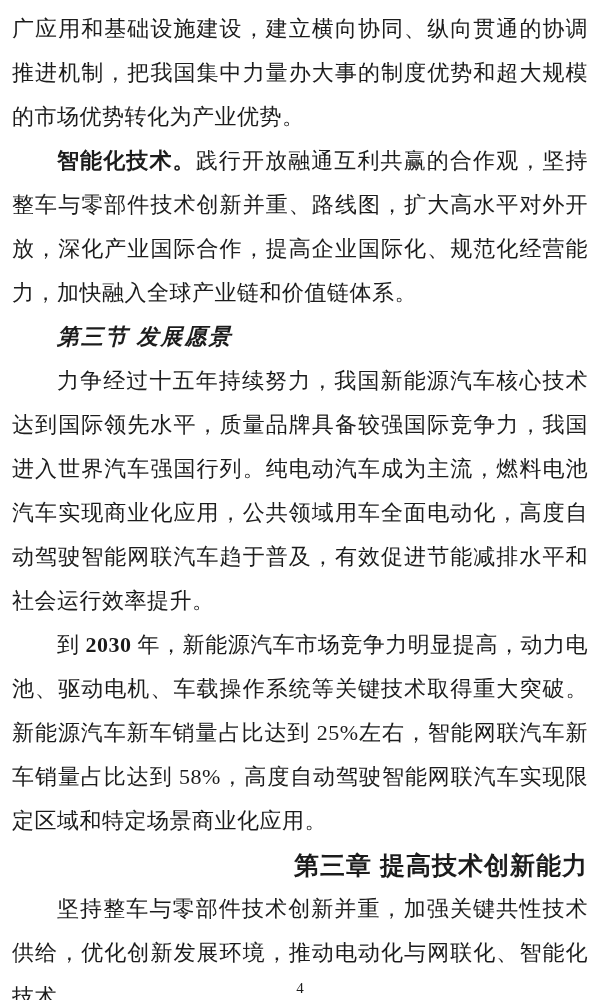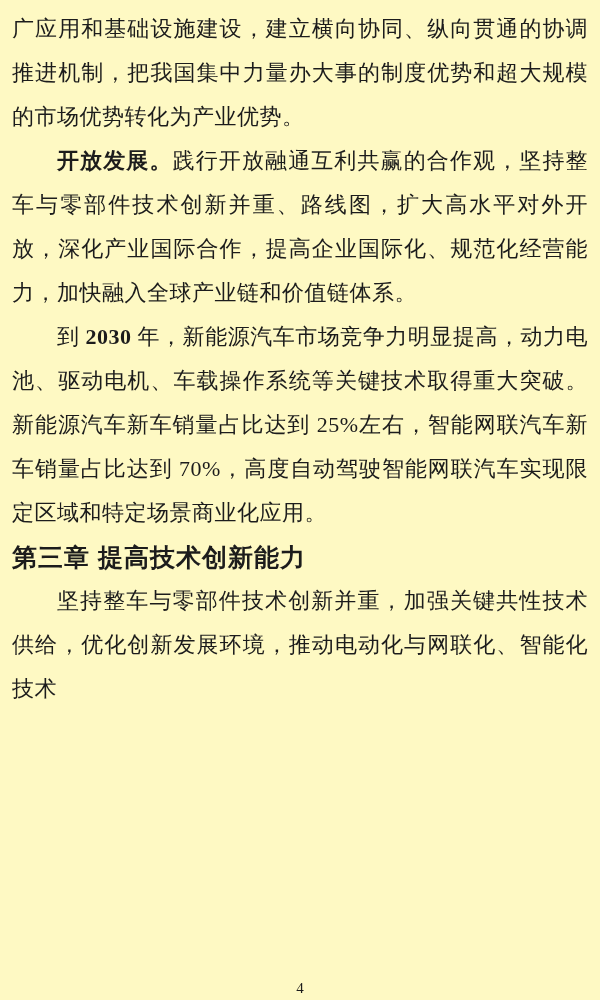--- a/index.html
+++ b/index.html
@@ -5,21 +5,21 @@
   html, body {
     margin: 0;
     padding: 0;
     background: #e8e8e8;
   }
   .page {
     position: relative;
     width: 600px;
     height: 1000px;
     margin: 0 auto;
-    background: #fef9c3;
+    background: #ffffff;
     box-sizing: border-box;
     overflow: hidden;
     font-family: "Liberation Serif", "DejaVu Serif", serif;
     color: #1c1c1c;
   }
   .content {
     padding: 7px 12px 0 12px;
   }
   .content p {
     margin: 0;
@@ -34,21 +34,21 @@
   }
   .content p.section-heading {
     font-weight: bold;
     font-style: italic; 
     letter-spacing: 2px;
   }
   .content p.chapter-heading {
     font-family: "Liberation Sans", "DejaVu Sans", sans-serif;
     font-weight: bold;
     font-size: 25px;
-    text-align: left;
+    text-align: right;
     text-indent: 0;
     letter-spacing: 1px;
   }
   .bold {
     font-weight: bold;
   }
   .page-number {
     position: absolute;
     bottom: 3px;
     left: 0;
@@ -58,19 +58,21 @@
     line-height: 18px;
     color: #1c1c1c;
   }
 </style>
 </head>
 <body>
 
 <div class="page">
   <div class="content">
       <p class="body"><span>广应用和基础设施建设，建立横向协同、纵向贯通的协调推进机制，把我国集中力量办大事的制度优势和超大规模的市场优势转化为产业优势。</span></p>
-      <p class="body indent"><span class="bold">开放发展。</span><span>践行开放融通互利共赢的合作观，坚持整车与零部件技术创新并重、路线图，扩大高水平对外开放，深化产业国际合作，提高企业国际化、规范化经营能力，加快融入全球产业链和价值链体系。</span></p>
-      <p class="body indent"><span>到 </span><span class="bold">2030</span><span> 年，新能源汽车市场竞争力明显提高，动力电池、驱动电机、车载操作系统等关键技术取得重大突破。新能源汽车新车销量占比达到 25%左右，智能网联汽车新车销量占比达到 70%，高度自动驾驶智能网联汽车实现限定区域和特定场景商业化应用。</span></p>
+      <p class="body indent"><span class="bold">智能化技术。</span><span>践行开放融通互利共赢的合作观，坚持整车与零部件技术创新并重、路线图，扩大高水平对外开放，深化产业国际合作，提高企业国际化、规范化经营能力，加快融入全球产业链和价值链体系。</span></p>
+      <p class="section-heading indent"><span class="bold">第三节 发展愿景</span></p>
+      <p class="body indent"><span>力争经过十五年持续努力，我国新能源汽车核心技术达到国际领先水平，质量品牌具备较强国际竞争力，我国进入世界汽车强国行列。纯电动汽车成为主流，燃料电池汽车实现商业化应用，公共领域用车全面电动化，高度自动驾驶智能网联汽车趋于普及，有效促进节能减排水平和社会运行效率提升。</span></p>
+      <p class="body indent"><span>到 </span><span class="bold">2030</span><span> 年，新能源汽车市场竞争力明显提高，动力电池、驱动电机、车载操作系统等关键技术取得重大突破。新能源汽车新车销量占比达到 25%左右，智能网联汽车新车销量占比达到 58%，高度自动驾驶智能网联汽车实现限定区域和特定场景商业化应用。</span></p>
       <p class="chapter-heading"><span class="bold">第三章 提高技术创新能力</span></p>
       <p class="body indent"><span>坚持整车与零部件技术创新并重，加强关键共性技术供给，优化创新发展环境，推动电动化与网联化、智能化技术</span></p>
     </div>
   <div class="page-number">4</div>
 </div>
 
 </body></html>

